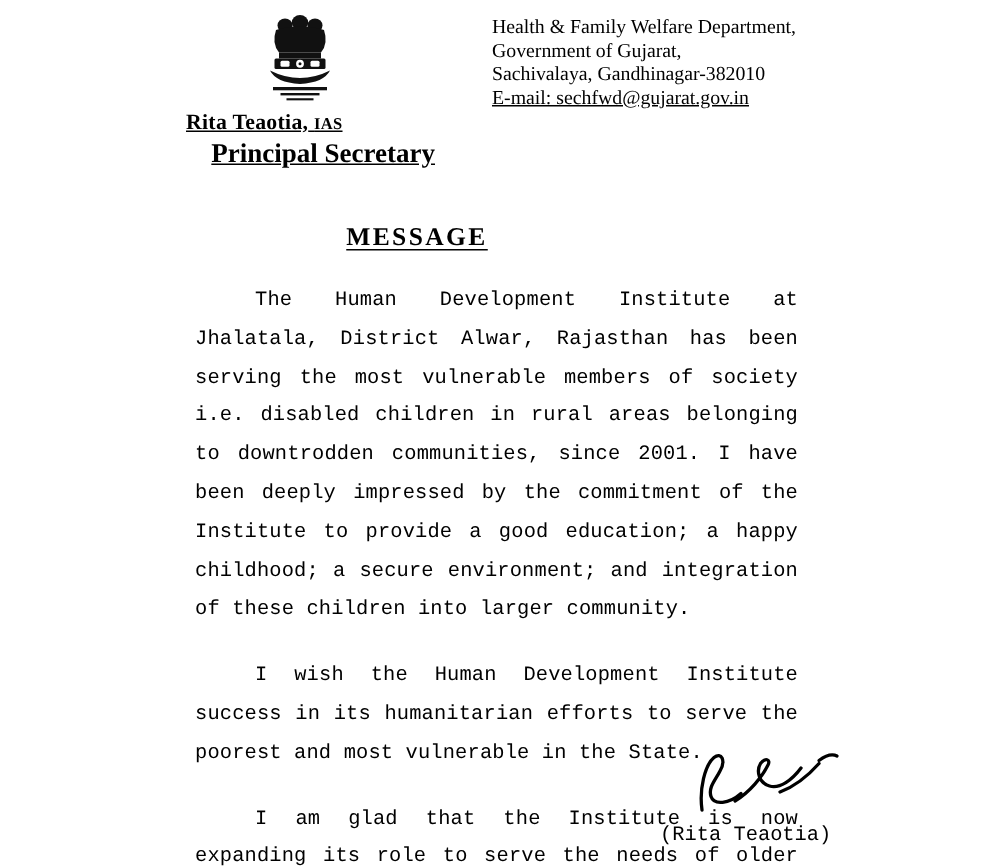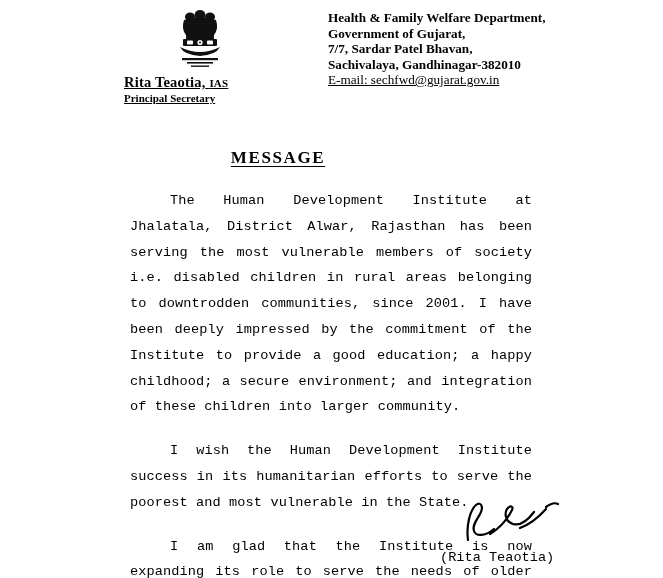--- a/index.html
+++ b/index.html
@@ -58,38 +58,38 @@
     margin-top: 2px;
     white-space: nowrap;
   }
   .officer-name .ias {
     font-size: 11px;
     font-weight: bold;
   }
   .officer-title {
     font-family: "Liberation Serif", serif;
     font-weight: bold;
-    font-size: 11px;
-    text-align: left;
+    font-size: 18px;
+    text-align: right;
     padding-left: 14px;
     margin-top: 1px;
     white-space: nowrap;
   }
 
   .address-block {
     position: absolute;
     left: 328px;
     top: 4px;
     width: 320px;
     font-family: "Liberation Serif", serif;
     font-size: 13.2px;
     line-height: 15.6px;
   }
   .address-block .bold {
-    font-weight: bold;
+    font-weight: normal;
   }
   .address-block .email {
     text-decoration: underline;
   }
 
   
   .message-heading {
     position: absolute;
     top: 148px;
     left: 0;
@@ -182,21 +182,20 @@
       <div class="officer-name">
         <span>Rita Teaotia,</span>
         <span class="ias">IAS</span>
       </div>
       <div class="officer-title">Principal Secretary</div>
     </div>
 
     <div class="address-block">
       <div class="bold">Health &amp; Family Welfare Department,</div>
       <div class="bold">Government of Gujarat,</div>
-      <div class="bold">7/7, Sardar Patel Bhavan,</div>
       <div class="bold">Sachivalaya, Gandhinagar-382010</div>
       <div class="email">E-mail: sechfwd@gujarat.gov.in</div>
     </div>
 
   </div>
 
   <div class="message-heading">MESSAGE</div>
 
   <div class="body-text">
     <p>The Human Development Institute at Jhalatala, District Alwar, Rajasthan has been serving the most vulnerable members of society i.e. disabled children in rural areas belonging to downtrodden communities, since 2001.  I have been deeply impressed by the commitment of the Institute to provide a good education; a happy childhood; a secure environment; and integration of these children into larger community.</p>

